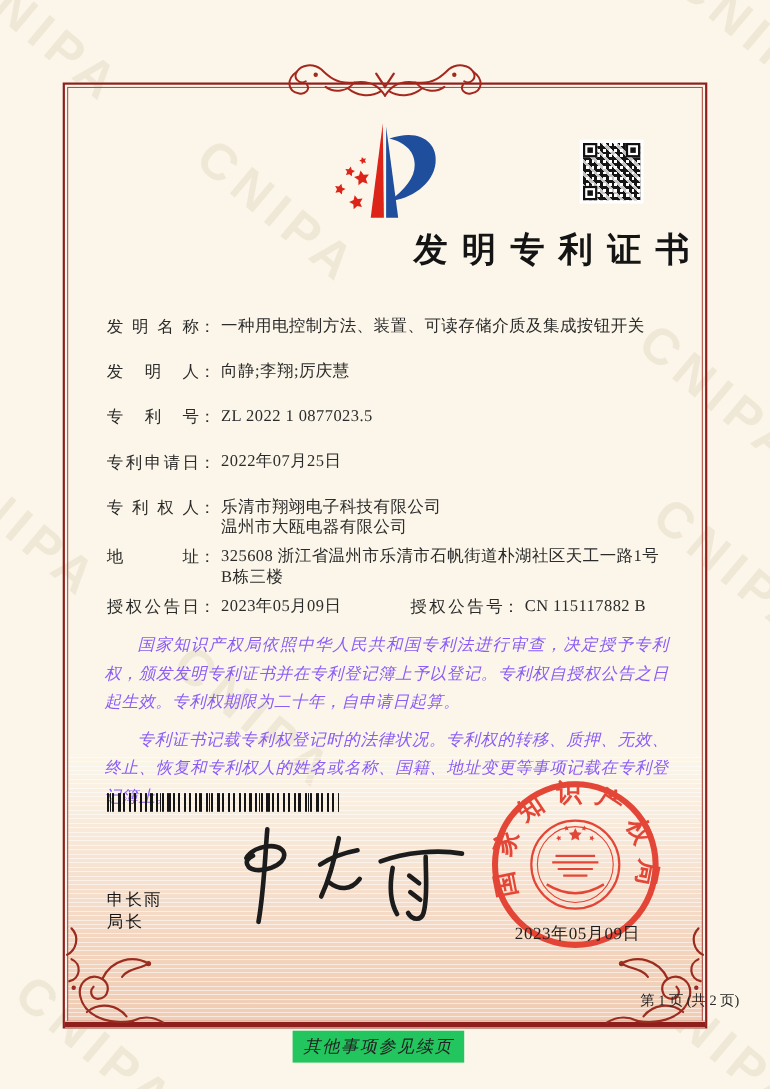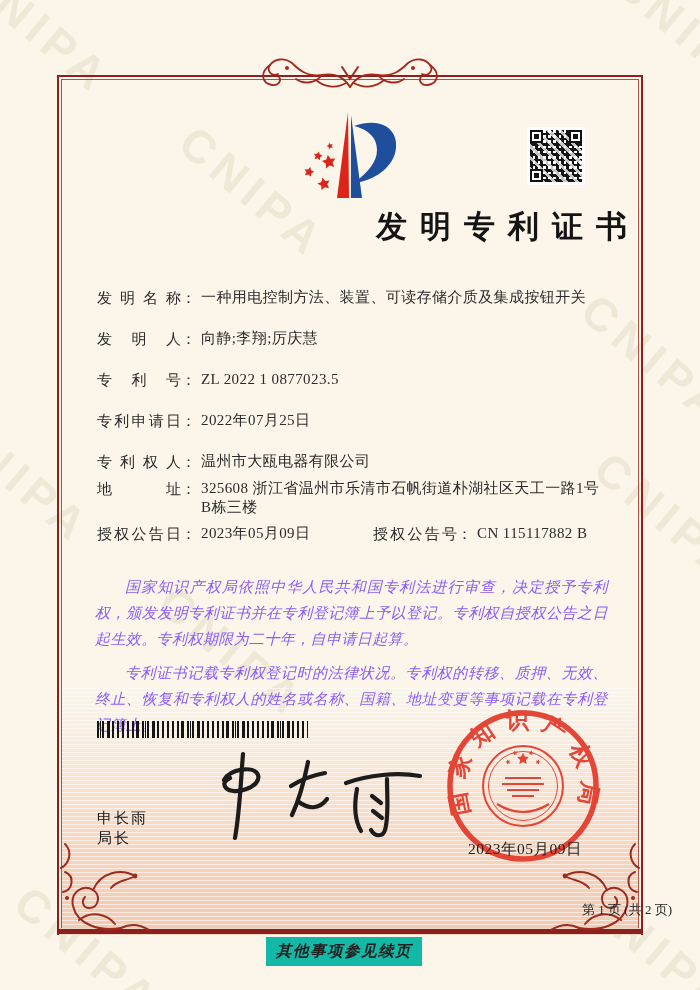--- a/index.html
+++ b/index.html
@@ -59,22 +59,22 @@
        repeating-linear-gradient(90deg,#151515 0 2px,transparent 2px 5px),
        repeating-linear-gradient(90deg,transparent 0 3px,#151515 3px 4px,transparent 4px 9px);}
   .sig-title{position:absolute;left:97px;top:781px;font-size:15px;letter-spacing:2px;color:#141414;
              font-family:"Liberation Sans","DejaVu Sans",sans-serif;margin-top:48px;}
   .sig-name{position:absolute;left:97px;top:809px;font-size:15px;letter-spacing:2px;color:#141414;
             font-family:"Liberation Sans","DejaVu Sans",sans-serif;}
   .signature{position:absolute;left:196px;top:742px;}
   .seal{position:absolute;left:437px;top:698px;}
   
   .page-info{position:absolute;left:0;top:901px;width:672px;text-align:right;font-size:13px;color:#262626;}
-  .cont-note{position:absolute;left:266px;top:937px;background:#14b8a6;padding:4px 10px;
-             font-size:15.5px;font-style:italic;letter-spacing:1.5px;color:#222;font-weight:bold;}
+  .cont-note{position:absolute;left:266px;top:937px;background:#22c55e;padding:4px 10px;
+             font-size:15.5px;font-style:italic;letter-spacing:1.5px;color:#222;}
 </style>
 </head>
 <body>
 
 <div class="page">
 
   <span class="wm" style="left:38px;top:28px">CNIPA</span>
   <span class="wm" style="left:253px;top:192px">CNIPA</span>
   <span class="wm" style="left:688px;top:32px">CNIPA</span>
   <span class="wm" style="left:655px;top:360px">CNIPA</span>
@@ -163,21 +163,21 @@
     <div class="frow">
       <span class="flabel">发明人</span><span class="fcolon">：</span><span class="fval">向静;李翔;厉庆慧</span>
     </div>
     <div class="frow">
       <span class="flabel">专利号</span><span class="fcolon">：</span><span class="fval">ZL 2022 1 0877023.5</span>
     </div>
     <div class="frow">
       <span class="flabel">专利申请日</span><span class="fcolon">：</span><span class="fval">2022年07月25日</span>
     </div>
     <div class="frow tight">
-      <span class="flabel">专利权人</span><span class="fcolon">：</span><span class="fval"><span class="vline">温州市大瓯电器有限公司</span></span>
+      <span class="flabel">专利权人</span><span class="fcolon">：</span><span class="fval"><span class="vline">乐清市翔翊电子科技有限公司</span><span class="vline">温州市大瓯电器有限公司</span></span>
     </div>
     <div class="frow tight">
       <span class="flabel">地址</span><span class="fcolon">：</span><span class="fval" style="max-width:400px">325608 浙江省温州市乐清市石帆街道朴湖社区天工一路1号B栋三楼</span>
     </div>
     <div class="frow">
       <span class="flabel">授权公告日</span><span class="fcolon">：</span><span class="fval" style="width:150px">2023年05月09日</span><span class="grow2"><span class="flabel">授权公告号</span><span class="fcolon">：</span><span class="fval">CN 115117882 B</span></span>
     </div>
   </div>
 
   <div class="bodytext">

